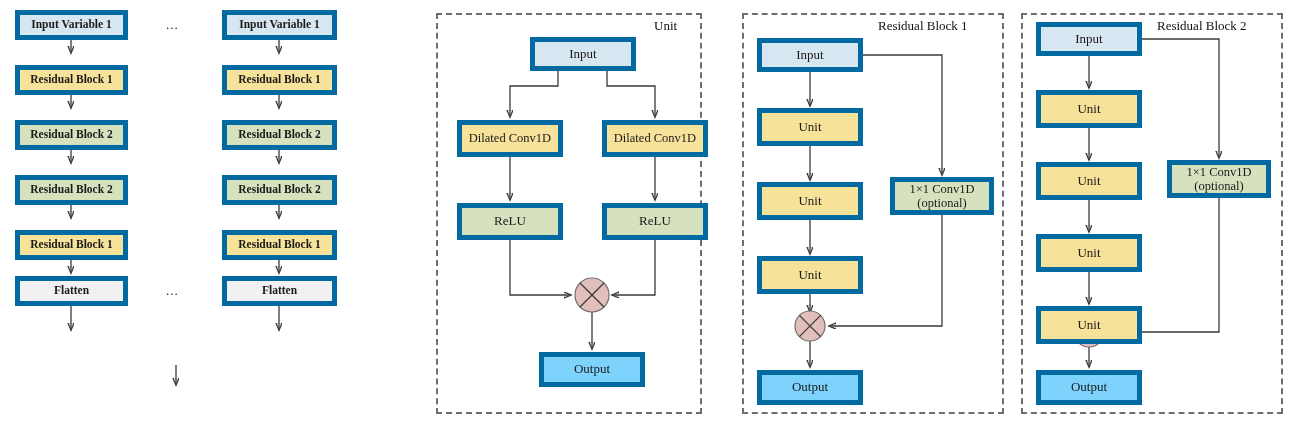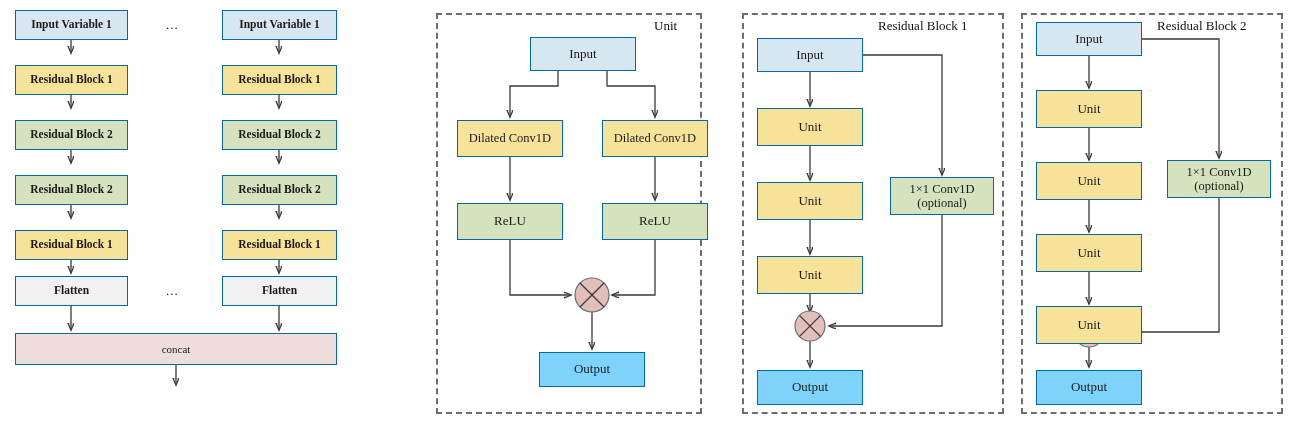--- a/index.html
+++ b/index.html
@@ -1,19 +1,19 @@
 <!DOCTYPE html>
 <html><head>
 <meta charset="utf-8">
 <style>
   html,body{margin:0;padding:0;background:#ffffff;}
   body{width:1301px;height:430px;font-family:"Liberation Serif",serif;}
   #root{position:relative;width:1301px;height:430px;overflow:hidden;background:#fff;}
 
-  .box{position:absolute;box-sizing:border-box;border:1px solid #0369a1;
+  .box{position:absolute;box-sizing:border-box;border:5px solid #0369a1;
        display:flex;align-items:center;justify-content:center;
        text-align:center;line-height:1.15;color:#1a1a1a;
        font-family:"Liberation Serif",serif;}
   .blue  {background:#d7e7f1;}
   .yellow{background:#f7e29a;}
   .green {background:#d6e2be;}
   .grey  {background:#f1f1f1;}
   .pink  {background:#eeddda;}
   .purple{background:#7dd3fc;}
 
@@ -113,21 +113,20 @@
   <div class="box blue" style="left:222px;top:10px;width:115px;height:30px;font-size:11.5px;font-weight:bold;">Input Variable 1</div>
   <div class="box yellow" style="left:222px;top:65px;width:115px;height:30px;font-size:11.5px;font-weight:bold;">Residual Block 1</div>
   <div class="box green" style="left:222px;top:120px;width:115px;height:30px;font-size:11.5px;font-weight:bold;">Residual Block 2</div>
   <div class="box green" style="left:222px;top:175px;width:115px;height:30px;font-size:11.5px;font-weight:bold;">Residual Block 2</div>
   <div class="box yellow" style="left:222px;top:230px;width:115px;height:30px;font-size:11.5px;font-weight:bold;">Residual Block 1</div>
   <div class="box grey" style="left:222px;top:276px;width:115px;height:30px;font-size:11.5px;font-weight:bold;">Flatten</div>
 
   <div class="ell" style="left:166px;top:17px;font-size:13px;">...</div>
   <div class="ell" style="left:166px;top:283px;font-size:13px;">...</div>
 
-  <div class="box pink" style="left:15px;top:333px;width:322px;height:32px;font-size:11px;">concat</div>
 
   <div class="panel" style="left:436px;top:13px;width:266px;height:401px;"></div>
   <div class="panel-title" style="left:654px;top:18px;font-size:13px;">Unit</div>
 
   <div class="box blue" style="left:530px;top:37px;width:106px;height:34px;font-size:13px;">Input</div>
   <div class="box yellow" style="left:457px;top:120px;width:106px;height:37px;font-size:12.5px;">Dilated Conv1D</div>
   <div class="box yellow" style="left:602px;top:120px;width:106px;height:37px;font-size:12.5px;">Dilated Conv1D</div>
   <div class="box green" style="left:457px;top:203px;width:106px;height:37px;font-size:13px;">ReLU</div>
   <div class="box green" style="left:602px;top:203px;width:106px;height:37px;font-size:13px;">ReLU</div>
   <div class="box purple" style="left:539px;top:352px;width:106px;height:35px;font-size:13px;">Output</div>

